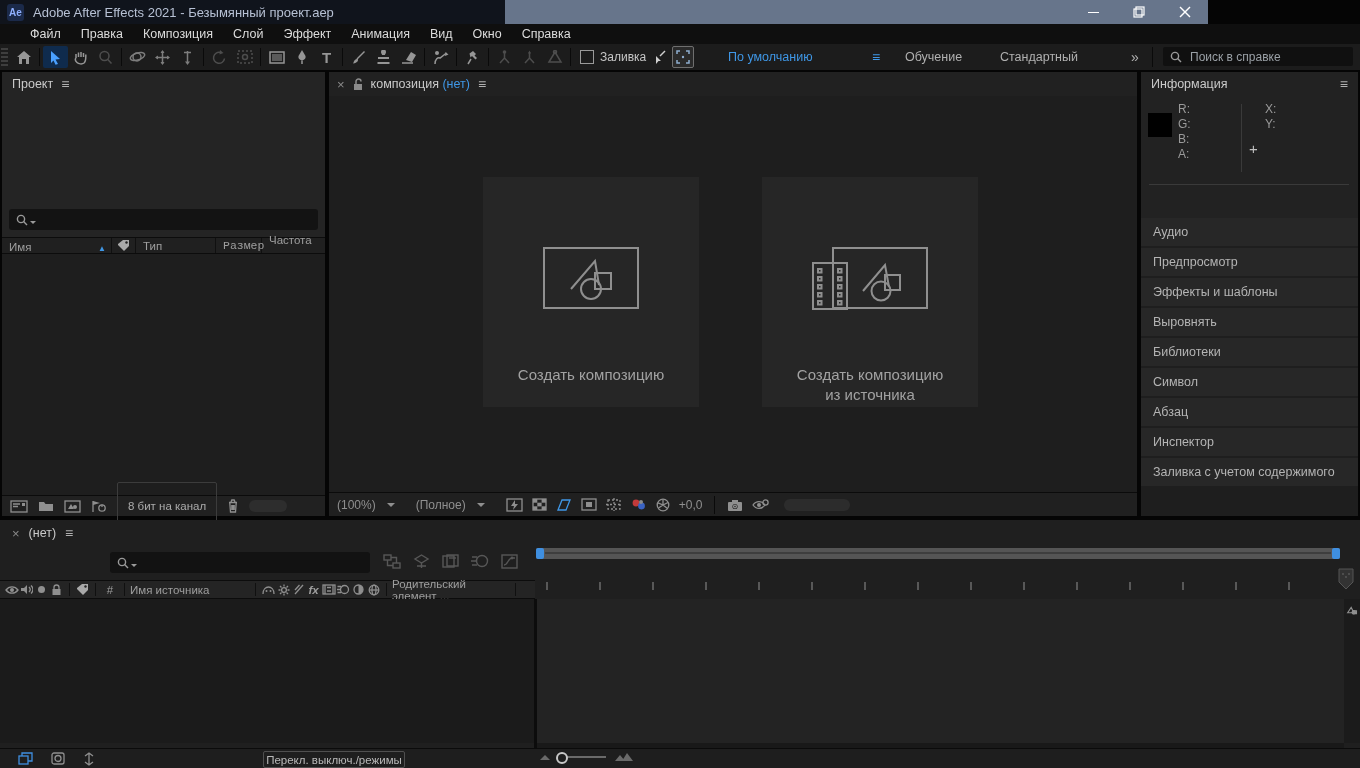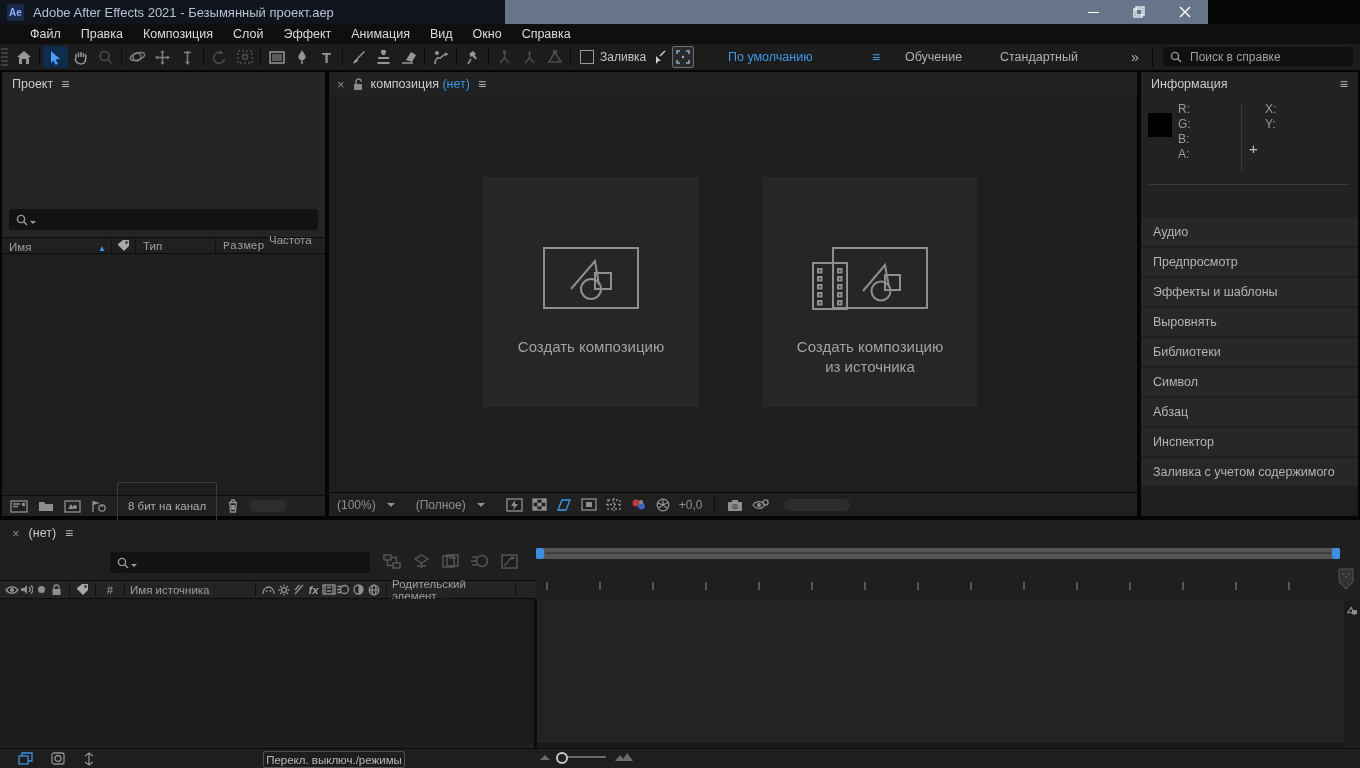--- a/index.html
+++ b/index.html
@@ -81,21 +81,21 @@
 
   
   #comp{left:329px;top:72px;width:808px;height:444px;background:#212121;}
   .comp-tabrow{height:24px;display:flex;align-items:center;gap:8px;padding-left:8px;}
   .close-x{color:#8a8a8a;font-size:13px;}
   .tab-state{color:#3f97e6;}
   .viewer{position:absolute;left:0;top:24px;width:808px;height:396px;background:#1e1e1e;}
   .card{position:absolute;top:81px;width:216px;height:230px;background:#262626;display:flex;
         flex-direction:column;align-items:center;}
   .card .art{margin-top:53px;height:95px;display:flex;align-items:center;}
-  .card .lbl{margin-top:12px;color:#a2a2a2;font-size:15px;line-height:20px;text-align:center;}
+  .card .lbl{margin-top:40px;color:#a2a2a2;font-size:15px;line-height:20px;text-align:center;}
   .card svg .s{stroke:#8f8f8f;fill:none;stroke-width:2;}
   .comp-bottom{position:absolute;left:0;top:420px;width:808px;height:24px;background:#202020;
                border-top:1px solid #0b0b0b;display:flex;align-items:center;gap:9px;
                padding-left:8px;box-sizing:border-box;color:#8f8f8f;}
   .caret{width:0;height:0;border-left:4px solid transparent;border-right:4px solid transparent;
          border-top:4px solid #8f8f8f;margin-left:2px;}
   .cb-icon svg .s{stroke:#8f8f8f;fill:none;stroke-width:1.3;}
   .cb-icon svg .f{fill:#8f8f8f;}
   .cb-icon.blue svg .s{stroke:#3f97e6;}
   .cpill{width:66px;height:12px;border-radius:6px;background:#2c2c2c;margin-left:6px;}

